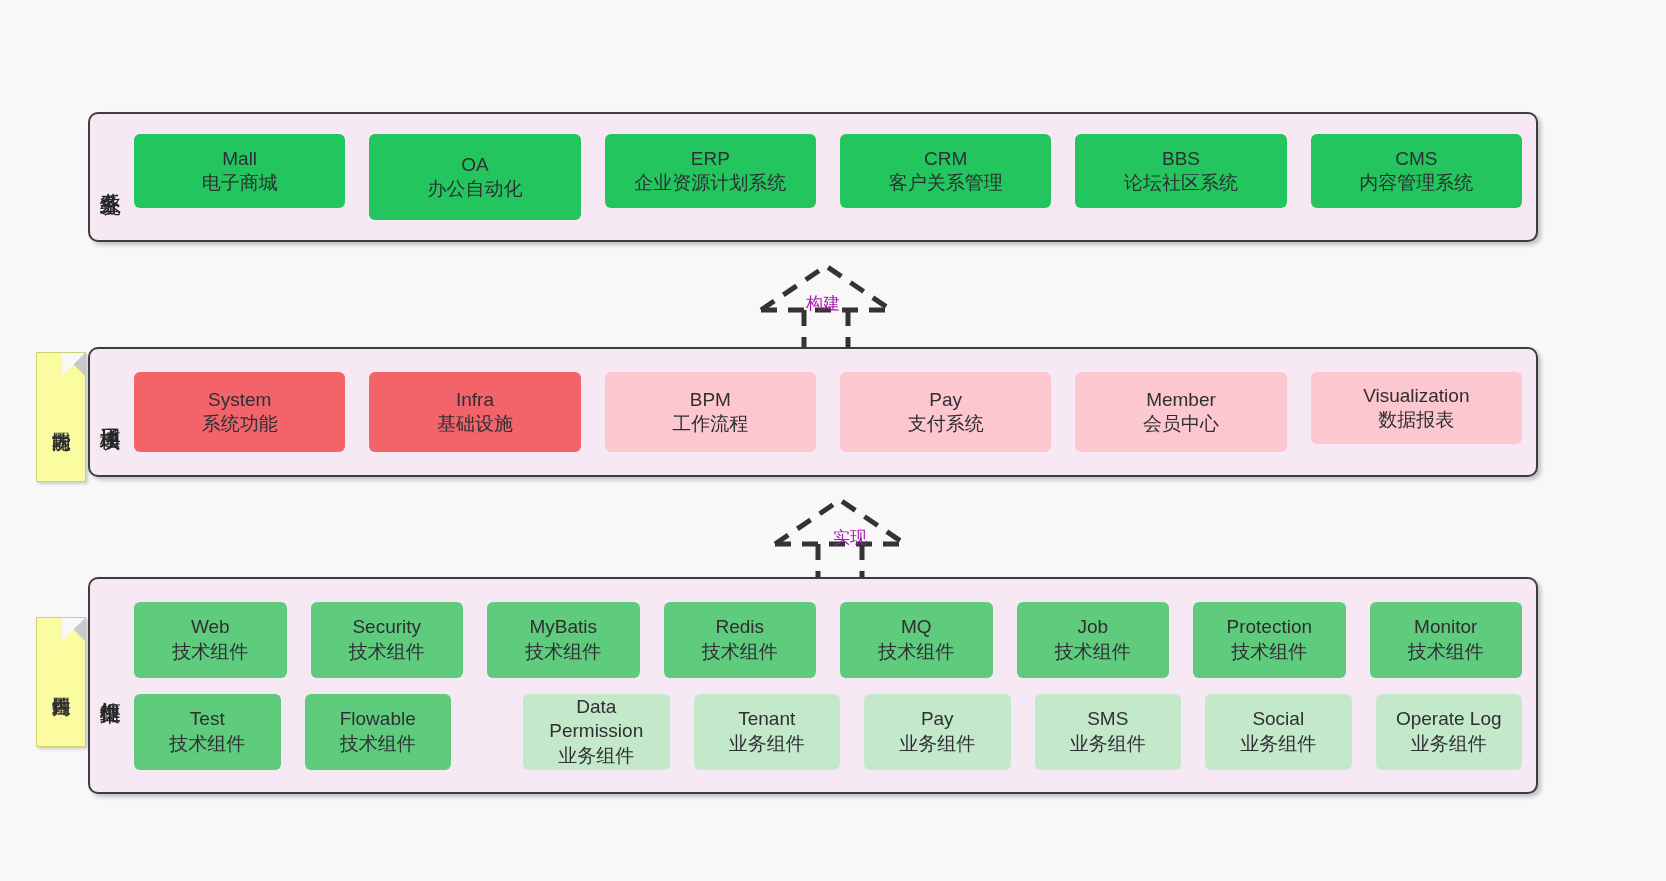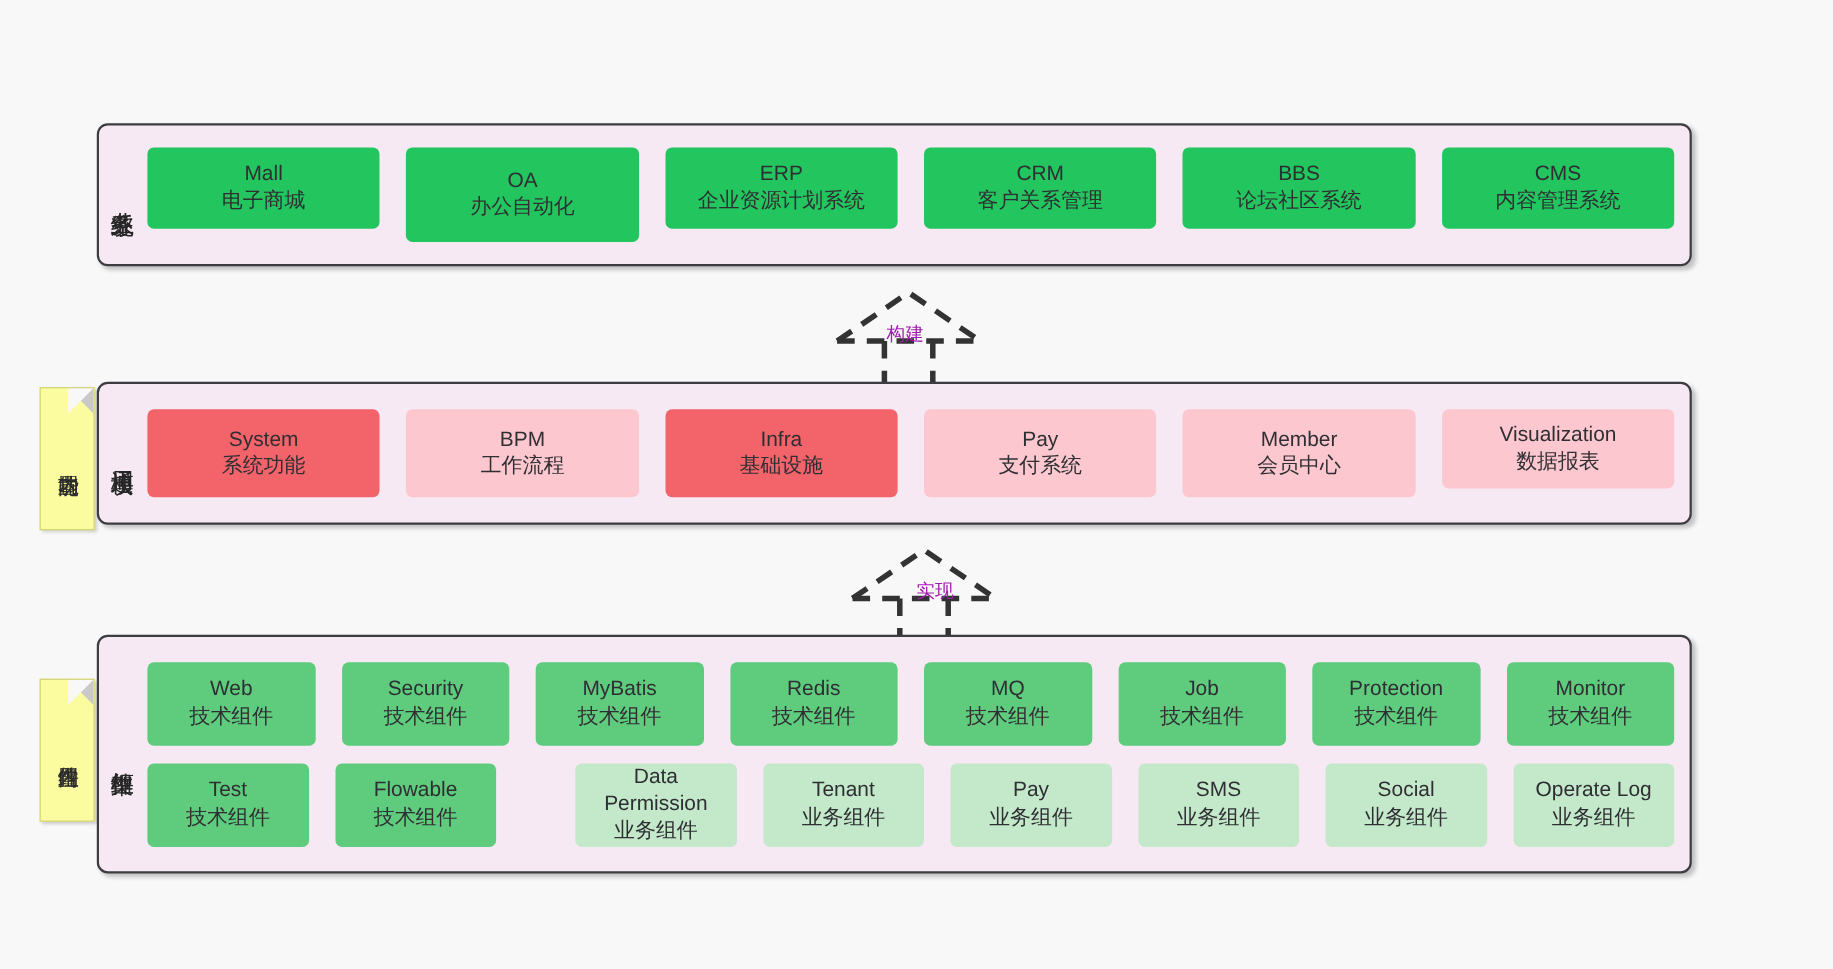--- a/index.html
+++ b/index.html
@@ -177,27 +177,27 @@
   </div>
 
   <div class="layer" id="layer-common" style="left:88px; top:347px; width:1450px; height:130px;">
     <div class="layer-title">通用模块</div>
     <div class="layer-body">
       <div class="row">
         <div class="cell c-red" style="height:80px;">
           <span class="en">System</span>
           <span class="cn">系统功能</span>
         </div>
+        <div class="cell c-red" style="height:80px;">
+          <span class="en">Infra</span>
+          <span class="cn">基础设施</span>
+        </div>
         <div class="cell c-pink" style="height:80px;">
           <span class="en">BPM</span>
           <span class="cn">工作流程</span>
-        </div>
-        <div class="cell c-red" style="height:80px;">
-          <span class="en">Infra</span>
-          <span class="cn">基础设施</span>
         </div>
         <div class="cell c-pink" style="height:80px;">
           <span class="en">Pay</span>
           <span class="cn">支付系统</span>
         </div>
         <div class="cell c-pink" style="height:80px;">
           <span class="en">Member</span>
           <span class="cn">会员中心</span>
         </div>
         <div class="cell c-pink" style="height:72px;">

